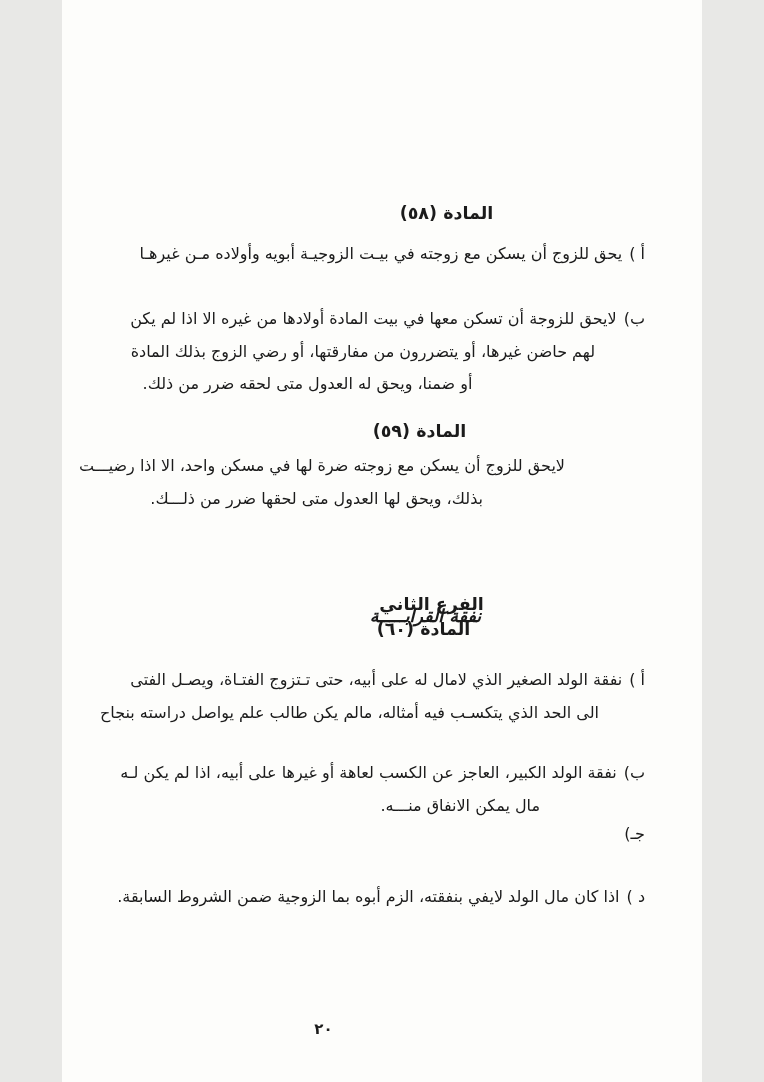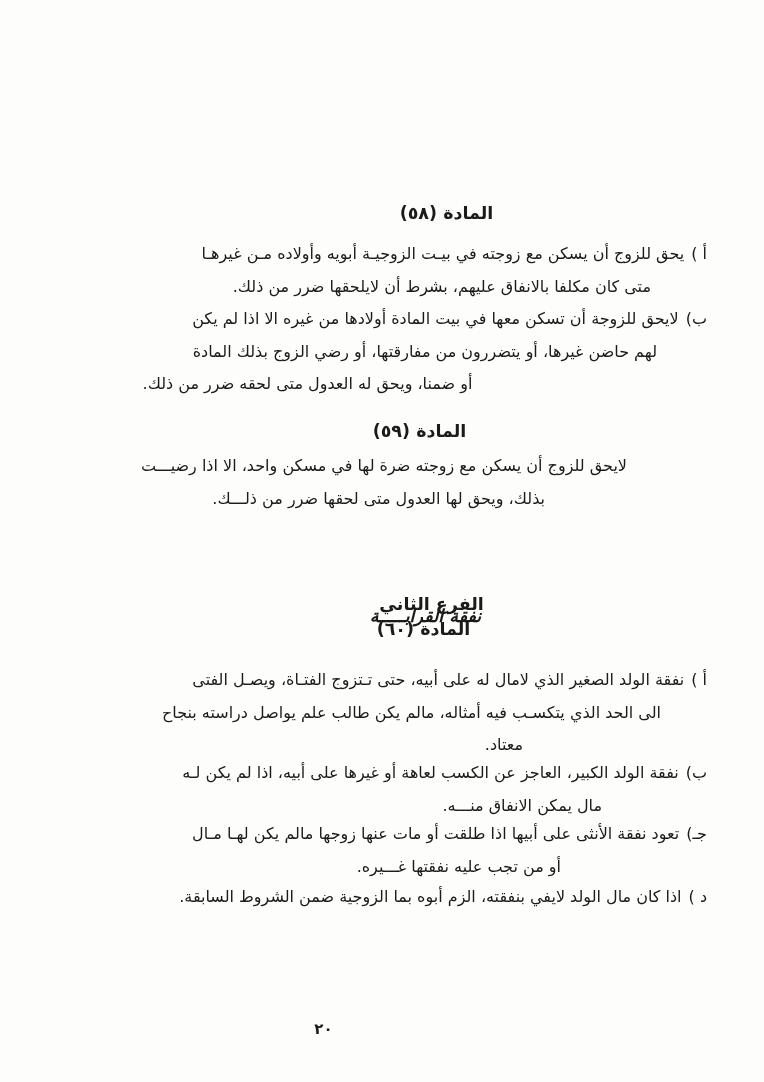--- a/index.html
+++ b/index.html
@@ -1,19 +1,19 @@
 <!DOCTYPE html>
 <html lang="ar"><head>
 <meta charset="utf-8">
 <style>
   * { margin:0; padding:0; box-sizing:border-box; }
   html,body { background:#e8e8e6; }
   .page {
     position:relative;
-    width:764px; height:1082px;
+    width:640px; height:1082px;
     margin:0 auto;
     background:#fdfdfb;
     overflow:hidden;
     direction:rtl;
     font-family:"DejaVu Sans", sans-serif;
     color:#1b1b1b;
   }
   .content {
     position:absolute;
     top:0; right:57px; left:60px; bottom:0;
@@ -52,21 +52,20 @@
 
     <div class="block" style="top:200px;">
       <div class="heading" style="left:63px;">المادة (٥٨)</div>
     </div>
 
     <div class="block" style="top:238px;">
       <div class="bodyline first">
         <span class="marker">أ )</span>
         <span class="txtline">يحق للزوج أن يسكن مع زوجته في بيـت الزوجيـة أبويه وأولاده مـن غيرهـا</span>
       </div>
-      <div class="bodyline" style="padding-right:56px;">متى كان مكلفا بالانفاق عليهم، بشرط أن لايلحقها ضرر من ذلك.</div>
     </div>
 
     <div class="block" style="top:303px;">
       <div class="bodyline first">
         <span class="marker">ب)</span>
         <span class="txtline">لايحق للزوجة أن تسكن معها في بيت المادة أولادها من غيره الا اذا لم يكن</span>
       </div>
       <div class="bodyline" style="padding-right:50px;">لهم حاضن غيرها، أو يتضررون من مفارقتها، أو رضي الزوج  بذلك  المادة</div>
       <div class="bodyline" style="padding-right:152px;text-align:center;">أو ضمنا، ويحق له العدول متى لحقه ضرر من ذلك.</div>
     </div>
@@ -90,37 +89,34 @@
     <div class="block" style="top:616px;">
       <div class="heading" style="left:40px;">المادة (٦٠)</div>
     </div>
 
     <div class="block" style="top:664px;">
       <div class="bodyline first">
         <span class="marker">أ )</span>
         <span class="txtline">نفقة الولد الصغير الذي لامال له على أبيه، حتى تـتزوج الفتـاة،  ويصـل الفتى</span>
       </div>
       <div class="bodyline" style="padding-right:46px;">الى الحد الذي يتكسـب فيه أمثاله، مالم يكن طالب علم  يواصل دراسته  بنجاح</div>
-      <div class="bodyline" style="padding-right:184px;">معتاد.</div>
     </div>
 
     <div class="block" style="top:757px;">
       <div class="bodyline first">
         <span class="marker">ب)</span>
         <span class="txtline">نفقة الولد الكبير، العاجز عن الكسب لعاهة أو غيرها على أبيه،  اذا لم يكن لـه</span>
       </div>
       <div class="bodyline" style="padding-right:105px;">مال يمكن الانفاق منـــه.</div>
     </div>
 
     <div class="block" style="top:818px;">
       <div class="bodyline first">
         <span class="marker">جـ)</span>
-        <span class="txtline">تعود نفقة الأنثى على أبيها اذا طلقت أو مات عنها زوجها مالم يكن  لهـا مـال</span>
       </div>
-      <div class="bodyline" style="padding-right:146px;">أو من تجب عليه نفقتها غـــيره.</div>
     </div>
 
     <div class="block" style="top:881px;">
       <div class="bodyline first">
         <span class="marker">د )</span>
         <span class="txtline">اذا كان مال الولد لايفي بنفقته، الزم أبوه بما الزوجية ضمن  الشروط السابقة.</span>
       </div>
     </div>
 
     <div class="pageno" style="left:-120px;">٢٠</div>

